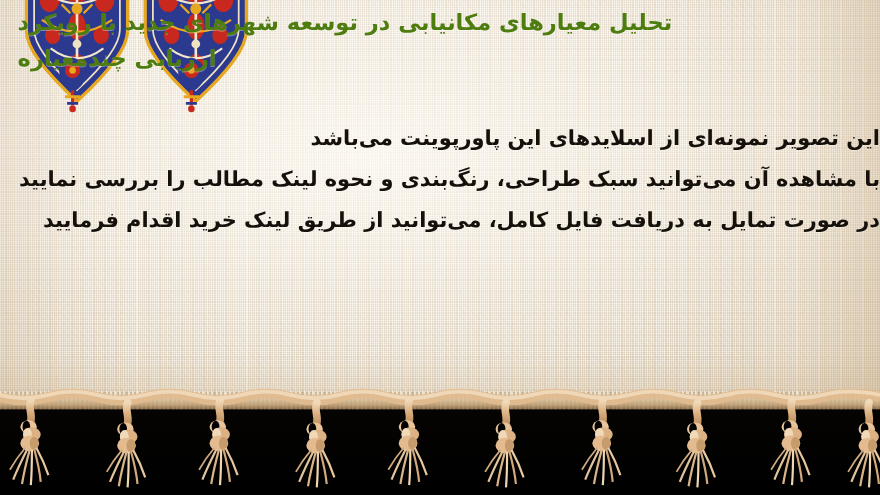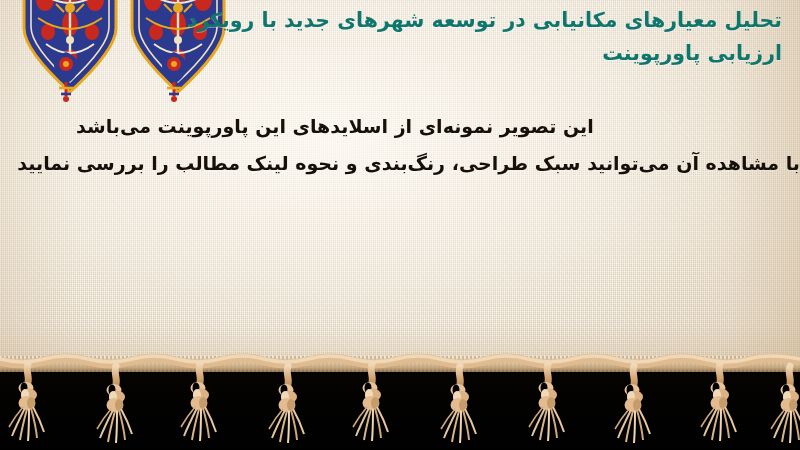--- a/index.html
+++ b/index.html
@@ -128,37 +128,37 @@
     position: absolute;
     left: 0; top: 0;
     width: 800px;
     height: 372px;
   }
   .slide-title {
     position: absolute;
     right: 18px;
     top: 4px;
     width: 766px;
-    text-align: right;
+    text-align: left;
     direction: rtl;
     font-size: 20.5px;
     font-weight: 700;
     line-height: 1.62;
-    color: #0f766e;
+    color: #4d7c0f;
     letter-spacing: -0.2px;
     text-shadow: 0 1px 0 rgba(255,255,255,0.35);
   }
   .slide-title .line2 { display: block; }
   .body-block {
     position: absolute;
     right: 0;
     top: 108px;
     width: 724px;
     direction: rtl;
-    text-align: left;
+    text-align: right;
   }
   .body-line {
     display: block;
     font-size: 19px;
     font-weight: 700;
     line-height: 1.95;
     color: #15100a;
     letter-spacing: -0.1px;
     text-shadow: 0 1px 0 rgba(255,255,255,0.32);
     white-space: nowrap;
@@ -219,26 +219,27 @@
 
     <svg class="pendant right" width="28" height="52" viewBox="0 0 28 52">
       <use href="#pendantShape"></use>
     </svg>
   </div>
 
   <div class="text-layer">
 
     <div class="slide-title">
       <span>تحلیل معیارهای مکانیابی در توسعه شهرهای جدید با رویکرد</span>
-      <span class="line2">ارزیابی پاورپوینت</span>
+      <span class="line2">ارزیابی چندمعیاره</span>
     </div>
 
     <div class="body-block">
       <span class="body-line">این تصویر نمونه‌ای از اسلایدهای این پاورپوینت می‌باشد</span>
       <span class="body-line">با مشاهده آن می‌توانید سبک طراحی، رنگ‌بندی و نحوه لینک مطالب را بررسی نمایید</span>
+      <span class="body-line">در صورت تمایل به دریافت فایل کامل، می‌توانید از طریق لینک خرید اقدام فرمایید</span>
     </div>
   </div>
 
   <div class="fringe-band"></div>
   <div class="carpet-hem"></div>
 
   <svg class="fringe-svg" width="800" height="98" viewBox="0 0 800 98">
     <defs>
       <linearGradient id="cordGrad" x1="0" y1="0" x2="0" y2="1">
         <stop offset="0%" stop-color="#f0d9b8"></stop>

